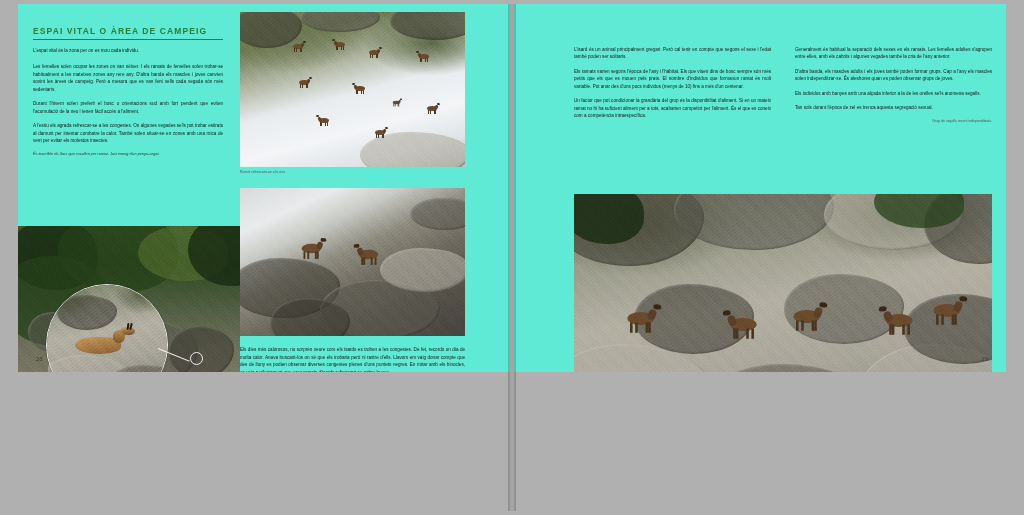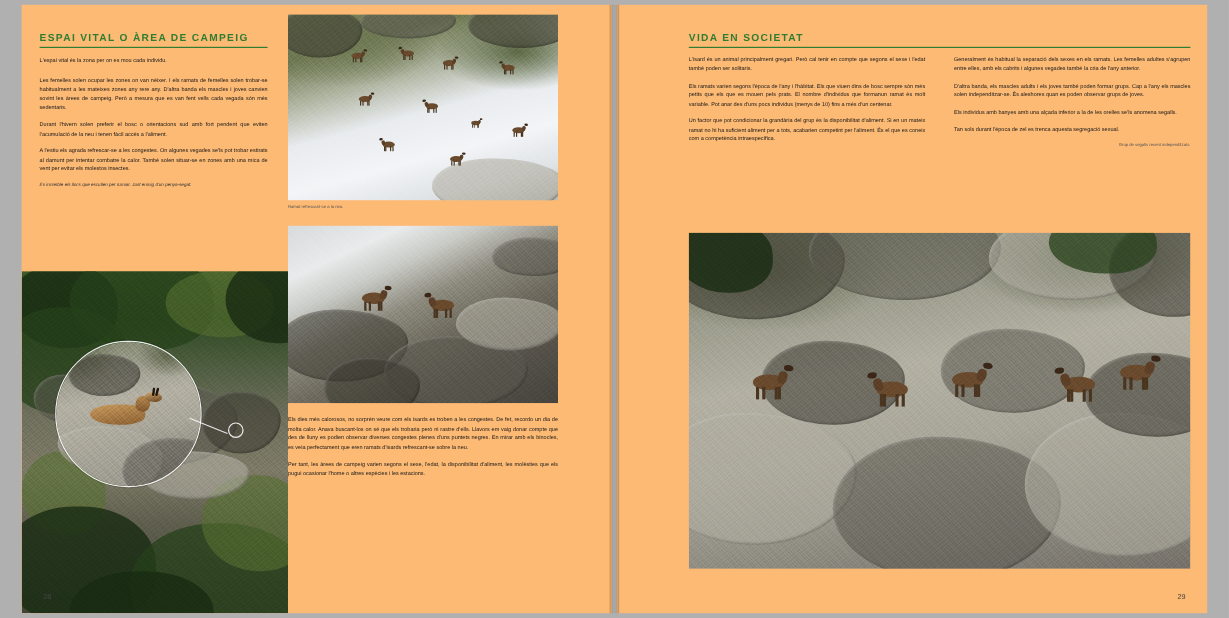--- a/index.html
+++ b/index.html
@@ -13,22 +13,22 @@
   .spread {
     position: relative;
     width: 1024px;
     height: 515px;
     background: #b0b0b0;
     overflow: hidden;
   }
   .page {
     position: absolute;
     top: 4px;
-    height: 507px;
-    background: #fdba74;
+    height: 368px;
+    background: #5eead4;
     overflow: hidden;
   }
   .page-left { left: 18px; width: 492px; }
   .page-right { left: 514px; width: 492px; }
   .gutter {
     position: absolute;
     left: 508px;
     top: 4px;
     width: 8px;
     height: 507px;
@@ -500,24 +500,20 @@
 
       <p class="body-text" style="margin-top:10px;">Els dies més calorosos, no sorprèn veure com els isards es troben a les congestes. De fet, recordo un dia de molta calor. Anava buscant-los on sé que els trobaria però ni rastre d'ells. Llavors em vaig donar compte que des de lluny es podien observar diverses congestes plenes d'uns puntets negres. En mirar amb els binocles, es veia perfectament que eren ramats d'isards refrescant-se sobre la neu.</p>
       <p class="body-text">Per tant, les àrees de campeig varien segons el sexe, l'edat, la disponibilitat d'aliment, les molèsties que els pugui ocasionar l'home o altres espècies i les estacions.</p>
     </div>
 
     <div class="folio" style="left:18px;">28</div>
   </div>
 
   <div class="page page-right">
 
-    <div class="r-head">
-      <div class="section-title">VIDA EN SOCIETAT</div>
-      <div class="rule"></div>
-    </div>
 
     <div class="r-col-a">
       <p class="body-text">L'isard és un animal principalment gregari. Però cal tenir en compte que segons el sexe i l'edat també poden ser solitaris.</p>
       <p class="body-text">Els ramats varien segons l'època de l'any i l'hàbitat. Els que viuen dins de bosc sempre són més petits que els que es mouen pels prats. El nombre d'individus que formanun ramat és molt variable. Pot anar des d'uns pocs individus (menys de 10) fins a més d'un centenar.</p>
       <p class="body-text">Un factor que pot condicionar la grandària del grup és la disponibilitat d'aliment. Si en un mateix ramat no hi ha suficient aliment per a tots, acabarien competint per l'aliment. És el que es coneix com a competència intraespecífica.</p>
     </div>
 
     <div class="r-col-b">
       <p class="body-text">Generalment és habitual la separació dels sexes en els ramats. Les femelles adultes s'agrupen entre elles, amb els cabrits i algunes vegades també la cria de l'any anterior.</p>
       <p class="body-text">D'altra banda, els mascles adults i els joves també poden formar grups. Cap a l'any els mascles solen independitzar-se. És aleshores quan es poden observar grups de joves.</p>

